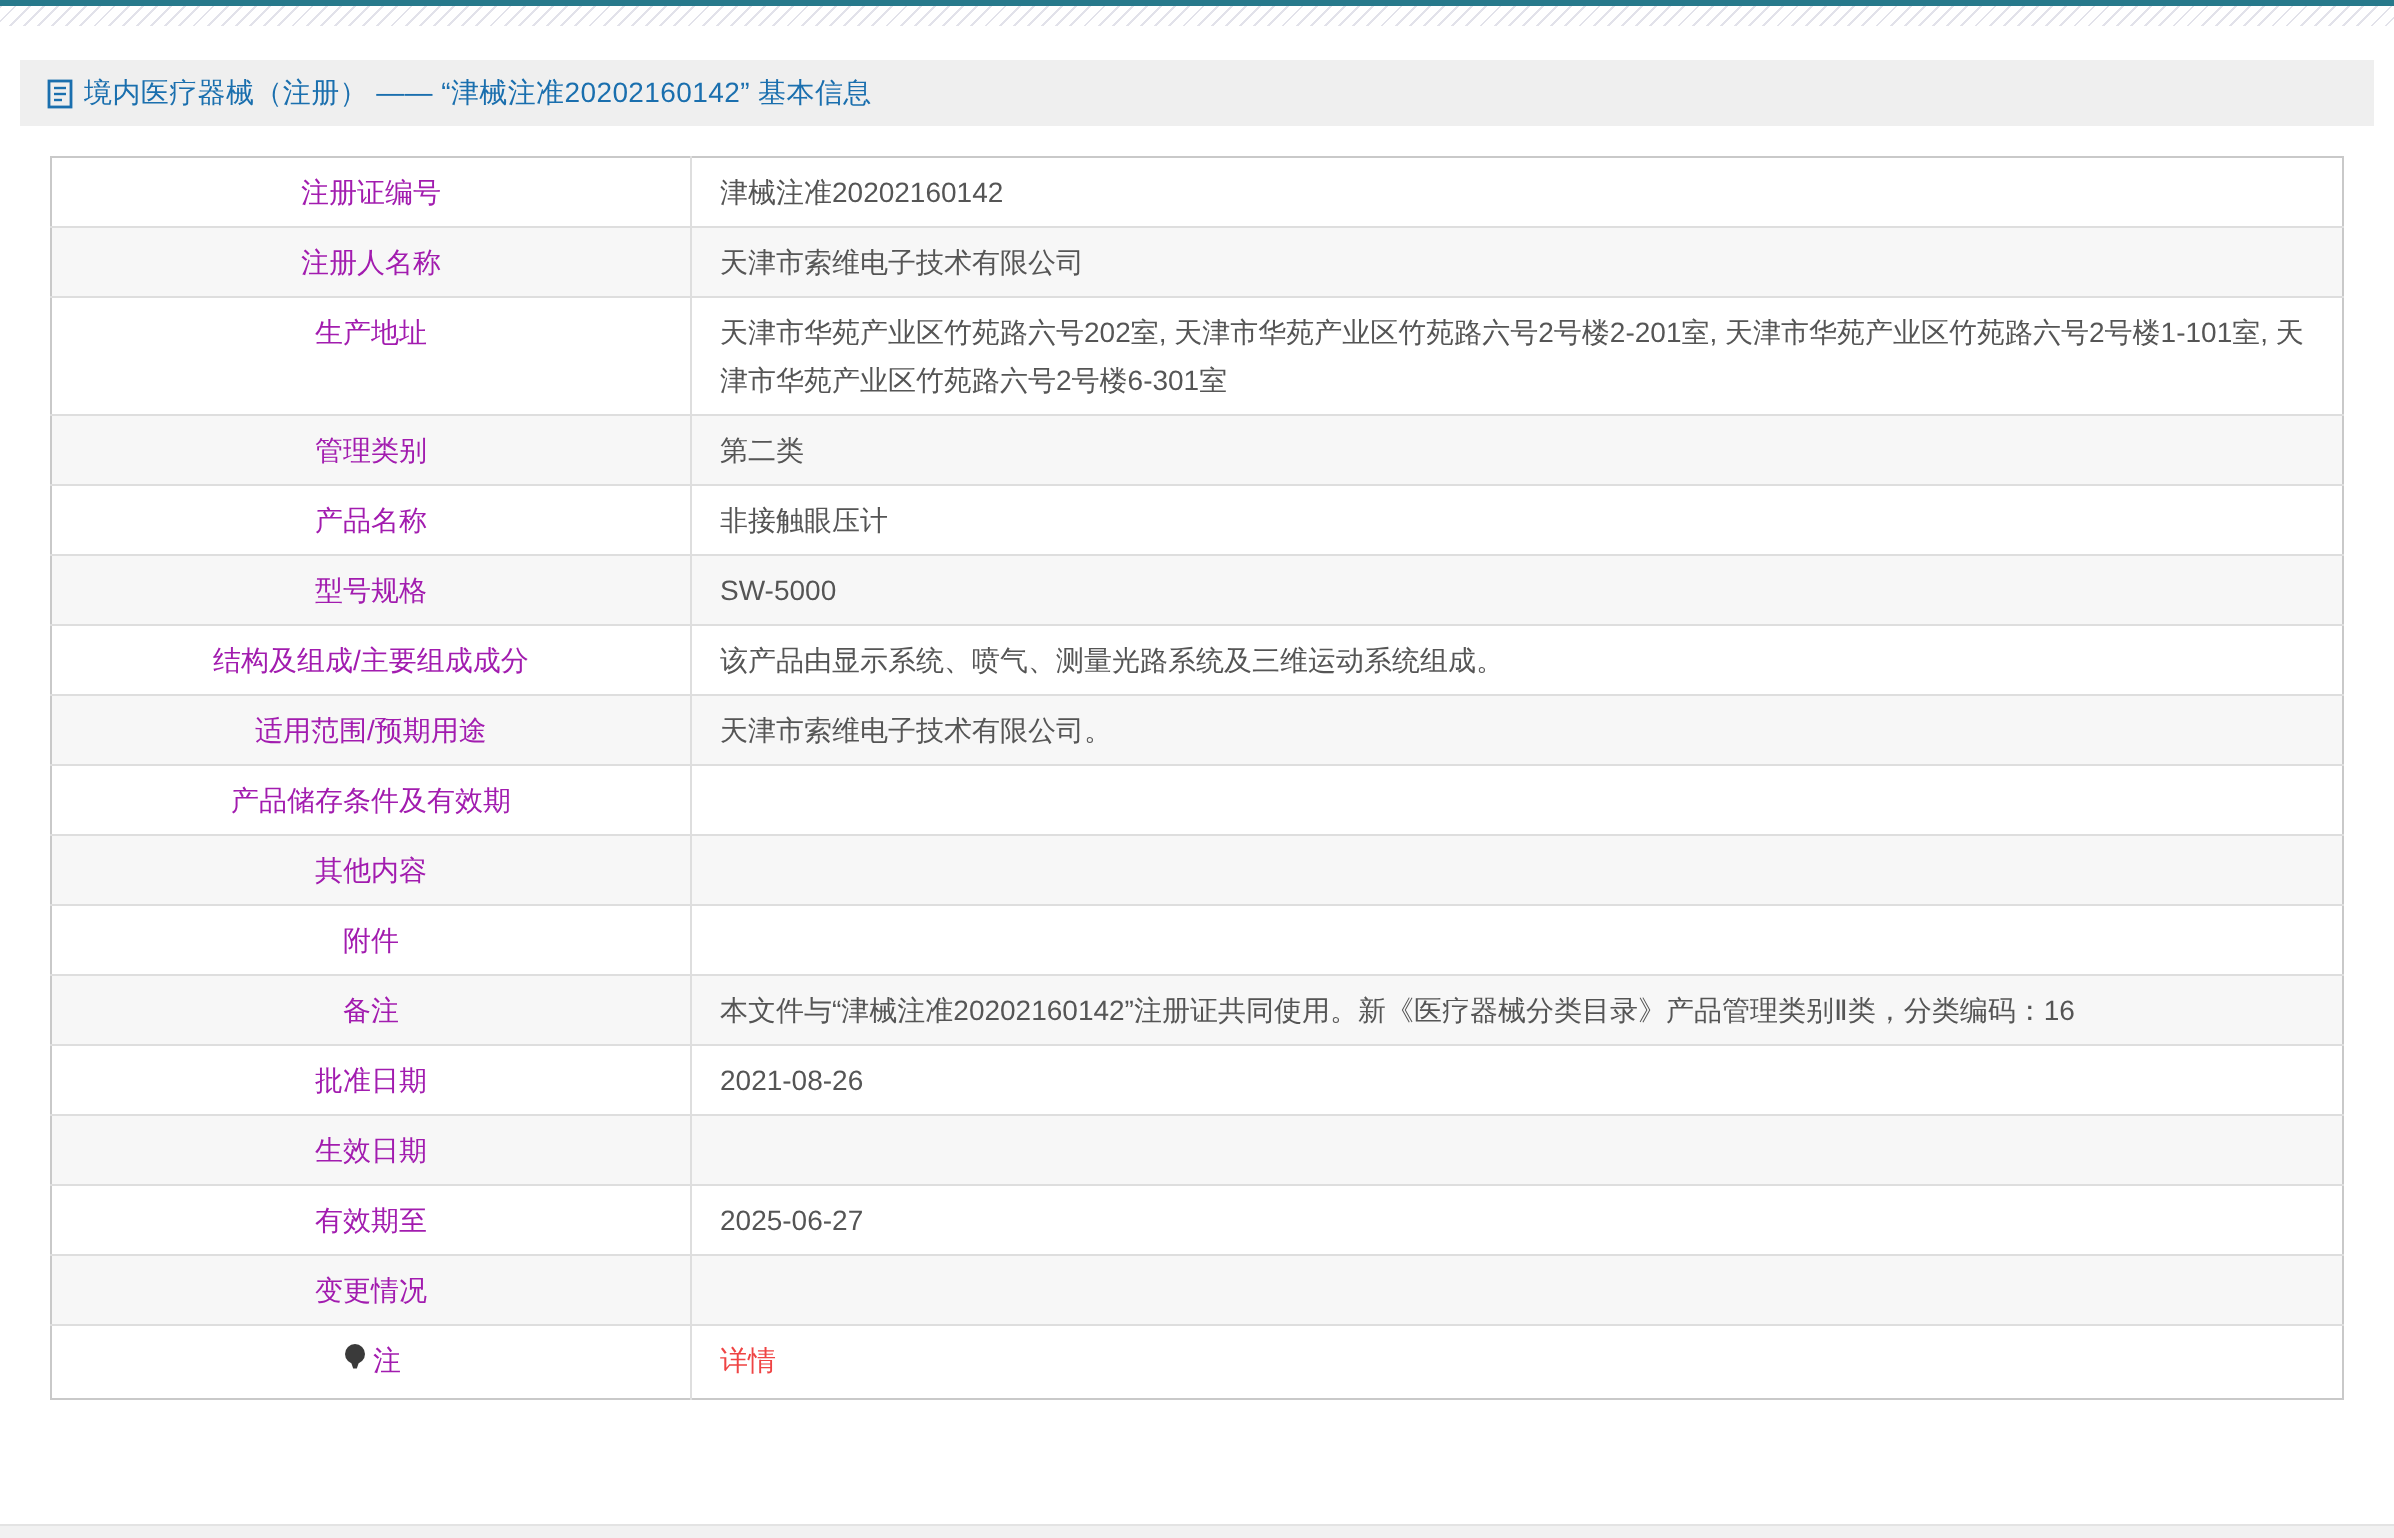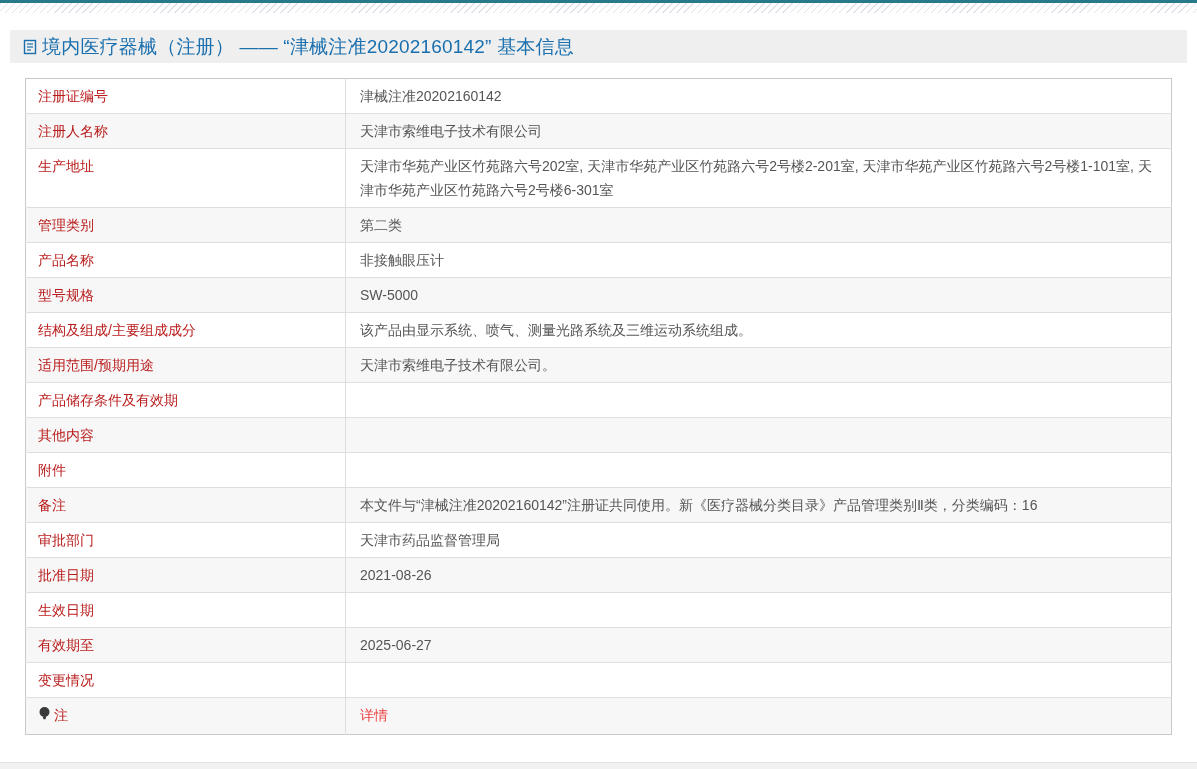--- a/index.html
+++ b/index.html
@@ -19,44 +19,44 @@
     margin: 17px 10px 0 10px;
     background: #efefef;
     height: 33px;
     padding: 0 13px;
     display: flex;
     align-items: center;
     gap: 5px;
   }
   .header-title {
     color: #1a6fae;
-    font-size: 19px;
+    font-size: 14px;
     letter-spacing: 0.2px;
   }
   .doc-icon { display: inline-flex; align-items: center; }
   .reg-table {
     margin: 15px 25px 0 25px;
     width: calc(100% - 50px);
     border-collapse: collapse;
     border: 1px solid #c9c9c9;
     font-size: 14px;
     color: #555;
     table-layout: fixed;
   }
   .reg-table tr:nth-child(even) { background: #f7f7f7; }
   .reg-table tr + tr td { border-top: 1px solid #dedede; }
   td.label-cell {
     width: 320px;
-    text-align: left;
+    text-align: center;
     padding: 5px 12px;
     border-right: 1px solid #dedede;
     line-height: 24px;
     vertical-align: top;
     white-space: nowrap;
-    color: #b91c1c;
+    color: #a21caf;
   }
   td.value-cell {
     padding: 5px 14px;
     line-height: 24px;
     vertical-align: top;
     word-break: break-word;
   }
   a.detail-link { color: #ef4444; text-decoration: none; cursor: pointer; }
   .bulb-icon { display: inline-block; vertical-align: -2px; margin-right: 3px; }
   .footer-band {
@@ -129,24 +129,20 @@
       </tr>
       <tr>
         <td class="label-cell"><span>附件</span></td>
         <td class="value-cell"><span></span></td>
       </tr>
       <tr>
         <td class="label-cell"><span>备注</span></td>
         <td class="value-cell"><span>本文件与“津械注准20202160142”注册证共同使用。新《医疗器械分类目录》产品管理类别Ⅱ类，分类编码：16</span></td>
       </tr>
       <tr>
-        <td class="label-cell"><span>审批部门</span></td>
-        <td class="value-cell"><span>天津市药品监督管理局</span></td>
-      </tr>
-      <tr>
         <td class="label-cell"><span>批准日期</span></td>
         <td class="value-cell"><span>2021-08-26</span></td>
       </tr>
       <tr>
         <td class="label-cell"><span>生效日期</span></td>
         <td class="value-cell"><span></span></td>
       </tr>
       <tr>
         <td class="label-cell"><span>有效期至</span></td>
         <td class="value-cell"><span>2025-06-27</span></td>

